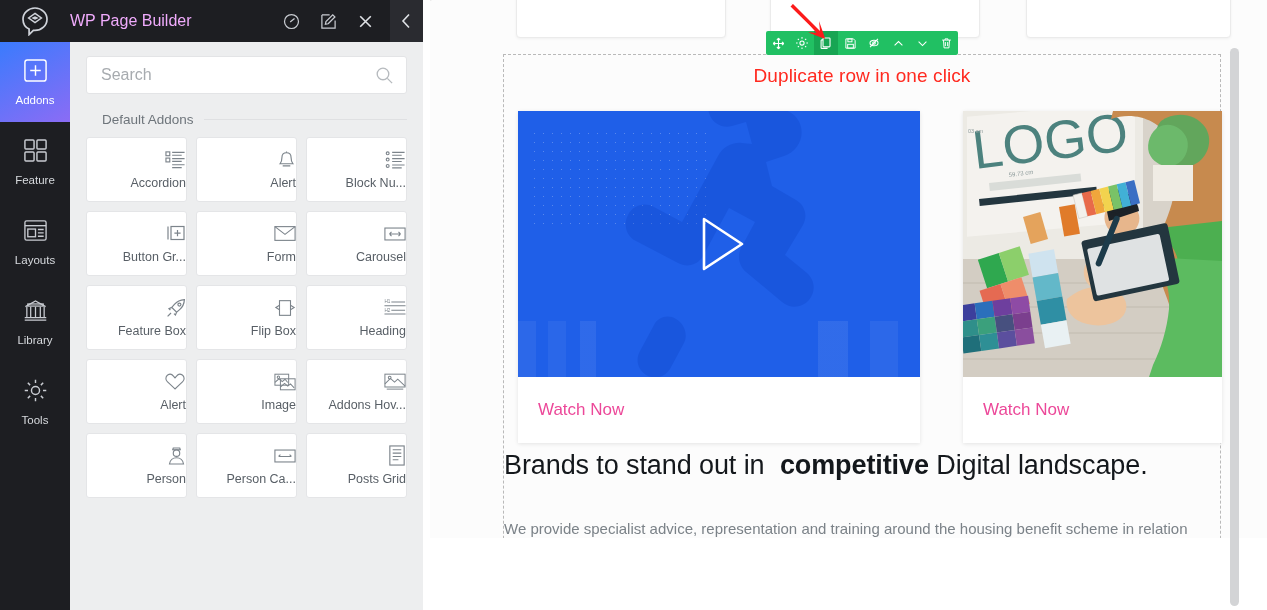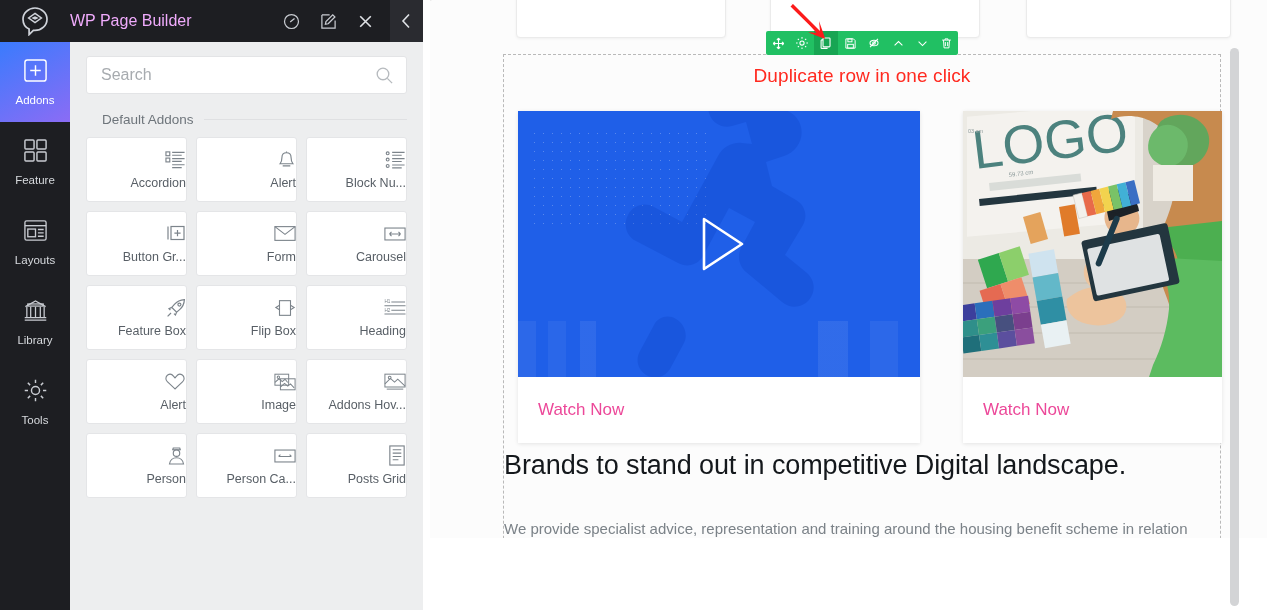--- a/index.html
+++ b/index.html
@@ -100,21 +100,21 @@
   .card-body { height: 66px; display: flex; align-items: center; padding: 0 20px; }
   .card-label { font-size: 17px; color: #ec4899; }
 
   .thumb-photo { position: relative; width: 100%; height: 266px; overflow: hidden; background: #d9d4cc; }
 
   .headline {
     position: absolute; left: 0; top: 395px; width: 100%;
     font-size: 27px; color: #14181c; white-space: nowrap;
     letter-spacing: -.1px;
   }
-  .headline b { font-weight: 400; }
+  .headline b { font-weight: 700; margin-left: 8px; }
   .para {
     position: absolute; left: 0; top: 458px; width: 690px;
     font-size: 15px; line-height: 31px; color: #7b8288;
   }
 
   .add-btn {
     position: absolute; left: 849px; top: 580px; width: 26px; height: 26px;
     border-radius: 50%; background: #00d25b; z-index: 30;
     display: flex; align-items: center; justify-content: center; cursor: pointer;
     box-shadow: 0 1px 3px rgba(0,0,0,.18);

